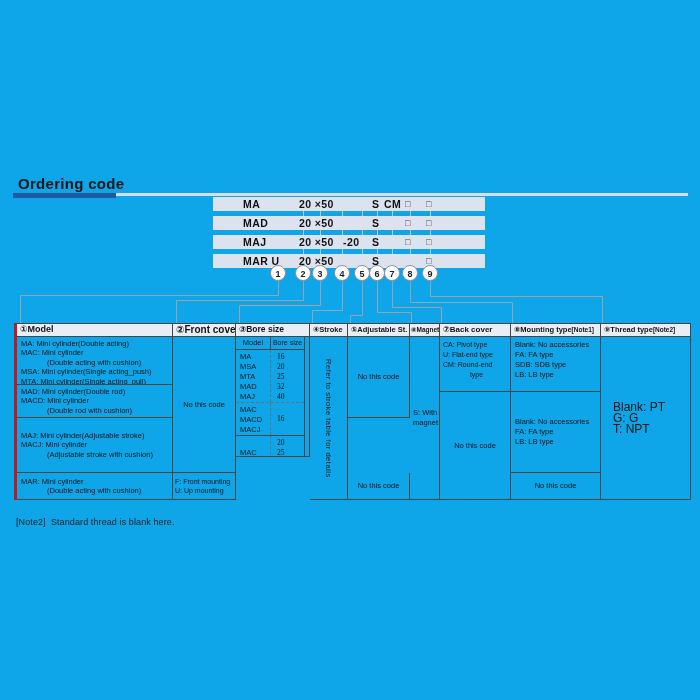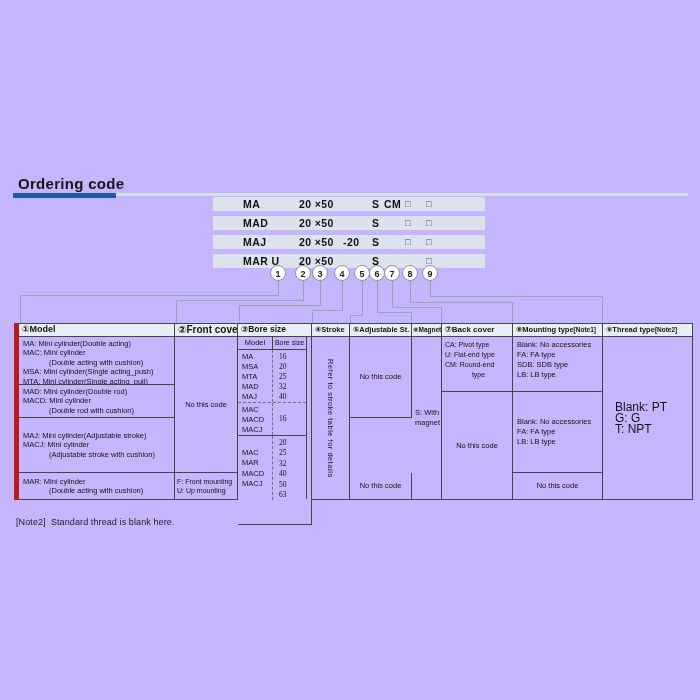--- a/index.html
+++ b/index.html
@@ -1,16 +1,16 @@
 <!DOCTYPE html>
 <html><head>
 <meta charset="utf-8">
 <style>
   html,body{margin:0;padding:0;background:#fff;}
-  .canvas{position:relative;width:700px;height:700px;background:#c4b5fd;overflow:hidden;
+  .canvas{position:relative;width:700px;height:700px;background:#0ea5e9;overflow:hidden;
           font-family:"Liberation Sans","DejaVu Sans",sans-serif;color:#111;}
   .abs{position:absolute;}
   .title{position:absolute;left:18px;top:175px;font-size:15px;font-weight:bold;letter-spacing:.3px;color:#161616;}
   .bar-blue{position:absolute;left:13px;top:193px;width:103px;height:5px;background:#1c5ca3;}
   .bar-light{position:absolute;left:116px;top:193px;width:572px;height:3px;background:#d9dfea;}
 
   
   .ex-row{position:absolute;left:213px;width:272px;height:14px;background:#dce3ee;font-weight:bold;font-size:10.5px;line-height:14px;letter-spacing:.4px;}
   .ex-row span{position:absolute;top:0;white-space:pre;}
   .ex-model{left:30px;}
@@ -18,21 +18,21 @@
   .ex-adj{left:130px;}
   .ex-mag{left:159px;}
   .ex-back{left:171px;}
   .ex-box1{left:192px;font-size:9px;font-weight:normal;color:#444;}
   .ex-box2{left:213px;font-size:9px;font-weight:normal;color:#444;}
 
   .circle{position:absolute;top:265px;width:16px;height:16px;border:1px solid #8d939e;border-radius:50%;
           background:#fff;text-align:center;line-height:16px;font-size:9px;font-weight:bold;color:#222;box-sizing:border-box;}
 
   
-  .tbl{position:absolute;left:14px;top:323px;width:674px;height:176px;border-top:1px solid #454545;border-left:5px solid #b91c1c;box-sizing:content-box;}
+  .tbl{position:absolute;left:14px;top:323px;width:674px;height:176px;border-top:1px solid #454545;border-left:3px solid #b91c1c;box-sizing:content-box;}
   .c{position:absolute;box-sizing:border-box;border-right:1px solid #454545;border-bottom:1px solid #454545;
      font-size:7.5px;line-height:9.4px;color:#141414;overflow:hidden;}
   .hd{background:#e9edf4;display:flex;align-items:center;padding-left:3px;font-weight:bold;white-space:nowrap;}
   .hnote{font-size:6.5px;font-weight:bold;}
   .pad{padding:2px 0 0 4px;}
   .ctr{display:flex;flex-direction:column;justify-content:center;align-items:center;text-align:center;}
   .ctrl{display:flex;flex-direction:column;justify-content:center;padding-left:4px;}
   .ind{padding-left:26px;}
   .tcenter{text-align:center;padding-left:0;}
   .vtext{writing-mode:vertical-rl;font-size:7.5px;letter-spacing:.5px;}
@@ -190,21 +190,21 @@
       <div>MAR: Mini cylinder</div>
       <div class="ind">(Double acting with cushion)</div>
     </div>
 
     <div class="c ctr" style="left:156px;top:13px;width:63px;height:136px">No this code</div>
     <div class="c ctrl" style="left:156px;top:149px;width:63px;height:27px;font-size:7px;padding-left:2px">
       <div>F: Front mounting</div>
       <div>U: Up mounting</div>
     </div>
 
-    <div class="c" style="left:219px;top:13px;width:74px;height:188px">
+    <div class="c" style="left:219px;top:13px;width:74px;height:120px">
       <div class="bs">
         <div class="bs-h">
           <span class="bs-hm">Model</span>
           <span class="bs-hs">Bore size</span>
         </div>
         <div class="bs-g g1">
           <div class="bs-m">
             <div>MA</div>
             <div>MSA</div>
             <div>MTA</div>

